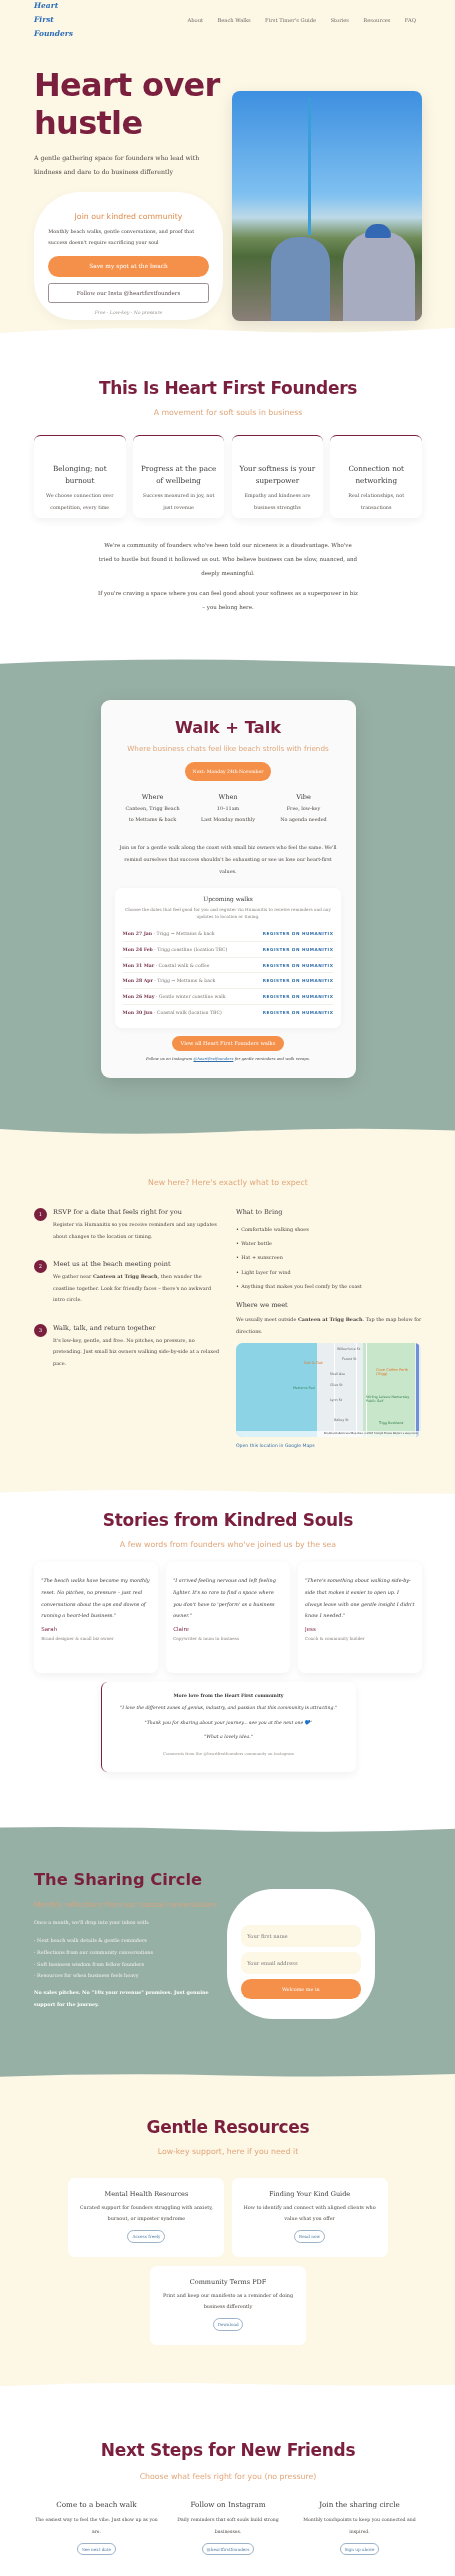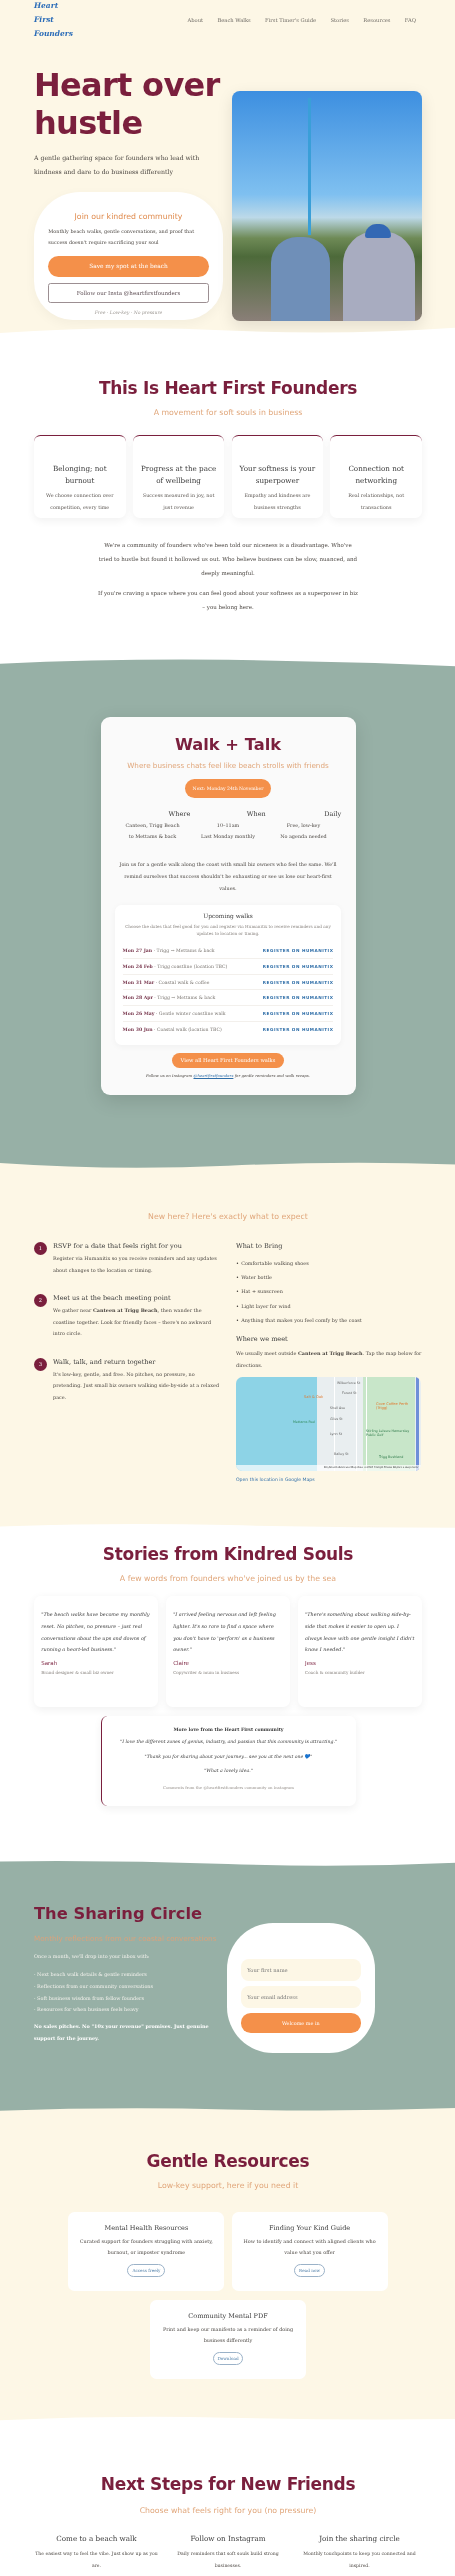--- a/index.html
+++ b/index.html
@@ -38,27 +38,27 @@
   .value-card { flex: 1; height: 83px; background: #fff; border-top: 1.3px solid #7a1f3d; border-radius: 6.5px; box-shadow: 0 2.6px 9px rgba(0,0,0,0.06); padding: 13px 6.5px 0; }
   .value-card h4 { font-weight: normal; font-size: 7.2px; line-height: 11.7px; color: #3a3a3a; margin-top: 14px; }
   .value-card p { font-size: 4.9px; line-height: 11.7px; color: #5a5550; margin-top: 3.9px; }
   .movement .body { width: 260px; margin: 19.5px auto 0; font-size: 5.5px; line-height: 14.3px; color: #4a4540; }
   .movement .body p + p { margin-top: 5.2px; }
 
   
   .walk { background: #97b0a6; position: relative; padding: 46px 0 59px; }
   .wave-top { position: absolute; left: 0; top: -0.7px; width: 456px; height: 19.5px; }
   .wave-bot { position: absolute; left: 0; bottom: -0.7px; width: 456px; height: 19.5px; }
-  .walk-card { position: relative; width: 255px; margin: 18px auto; background: #fafafa; border-radius: 9px; box-shadow: 0 5.2px 19.5px rgba(0,0,0,0.12); padding: 18px 14.3px 17px; text-align: center; }
+  .walk-card { position: relative; width: 255px; margin: 1px auto; background: #fafafa; border-radius: 9px; box-shadow: 0 5.2px 19.5px rgba(0,0,0,0.12); padding: 18px 14.3px 17px; text-align: center; }
   .walk-card h2 { font-family: "DejaVu Sans", sans-serif; font-weight: bold; color: #7a1f3d; font-size: 16.3px; }
   .walk-card .sub { font-family: "DejaVu Sans", sans-serif; color: #e0a67a; font-size: 7.2px; margin-top: 6.5px; }
   .pill { display: inline-block; background: #f4904a; color: #fff; font-size: 4.6px; padding: 0 7.8px; height: 19.5px; line-height: 19.5px; border-radius: 9.8px; margin-top: 9px; }
   .wwv { display: flex; margin-top: 11.7px; }
   .wwv div { flex: 1; }
-  .wwv h5 { font-weight: normal; font-size: 6.5px; color: #3a3a3a; text-align: right; }
+  .wwv h5 { font-weight: normal; font-size: 6.5px; color: #3a3a3a; }
   .wwv p { font-size: 4.9px; line-height: 11px; color: #4a4540; margin-top: 2.6px; }
   .walk-card .intro { font-size: 4.9px; line-height: 11.7px; color: #4a4540; margin-top: 17px; }
   .upcoming { background: #fff; border-radius: 6.5px; box-shadow: 0 1.3px 6.5px rgba(0,0,0,0.04); margin-top: 10.4px; padding: 7.8px 7.8px 7.8px; }
   .upcoming h5 { font-weight: normal; font-size: 5.9px; color: #3a3a3a; }
   .upcoming .hint { font-size: 4.2px; line-height: 7.2px; color: #8a8580; margin-top: 3.9px; }
   .walk-row { display: flex; justify-content: space-between; align-items: center; height: 15.6px; border-bottom: 0.7px solid #f3f0ec; font-size: 4.6px; }
   .walk-row:last-child { border-bottom: none; }
   .walk-row .d { font-weight: bold; color: #7a3a50; }
   .walk-row .desc { color: #7a7570; }
   .walk-row .reg { font-family: "DejaVu Sans", sans-serif; font-weight: bold; color: #2f6ea8; letter-spacing: 0.5px; font-size: 4.2px; }
@@ -206,21 +206,21 @@
     <div class="wwv">
       <div>
         <h5>Where</h5>
         <p><span>Canteen, Trigg Beach</span><br><span>to Mettams &amp; back</span></p>
       </div>
       <div>
         <h5>When</h5>
         <p><span>10–11am</span><br><span>Last Monday monthly</span></p>
       </div>
       <div>
-        <h5>Daily</h5>
+        <h5>Vibe</h5>
         <p><span>Free, low-key</span><br><span>No agenda needed</span></p>
       </div>
     </div>
     <p class="intro">Join us for a gentle walk along the coast with small biz owners who feel the same. We'll remind ourselves that success shouldn't be exhausting or see us lose our heart-first values.</p>
     <div class="upcoming">
       <h5>Upcoming walks</h5>
       <p class="hint">Choose the dates that feel good for you and register via Humanitix to receive reminders and any updates to location or timing.</p>
       <div style="margin-top:6.5px">
         <div class="walk-row">
             <span><span class="d">Mon 27 Jan</span> <span class="desc">· Trigg → Mettams &amp; back</span></span>
@@ -386,21 +386,21 @@
       <h5>Mental Health Resources</h5>
       <p>Curated support for founders struggling with anxiety, burnout, or imposter syndrome</p>
       <a class="chip">Access freely</a>
     </div>
     <div class="res">
       <h5>Finding Your Kind Guide</h5>
       <p>How to identify and connect with aligned clients who value what you offer</p>
       <a class="chip">Read now</a>
     </div>
     <div class="res">
-      <h5>Community Mental PDF</h5>
+      <h5>Community Terms PDF</h5>
       <p>Print and keep our manifesto as a reminder of doing business differently</p>
       <a class="chip">Download</a>
     </div>
   </div>
   <svg class="wave-bot" viewBox="0 0 700 30" preserveAspectRatio="none">
     <path d="M0 22 Q175 14 350 18 T700 20 L700 30 L0 30 Z" fill="#ffffff"></path>
   </svg>
 </section>
 
 <section class="next">

